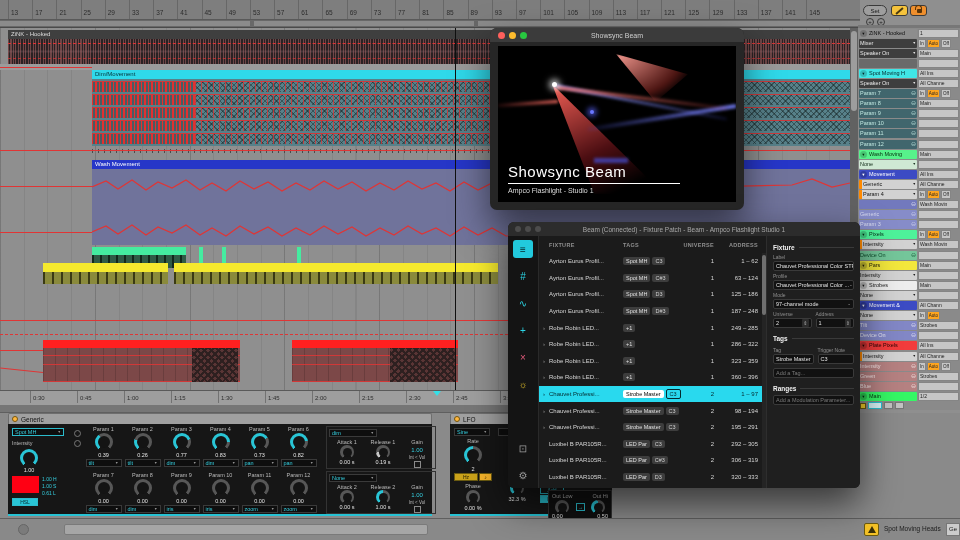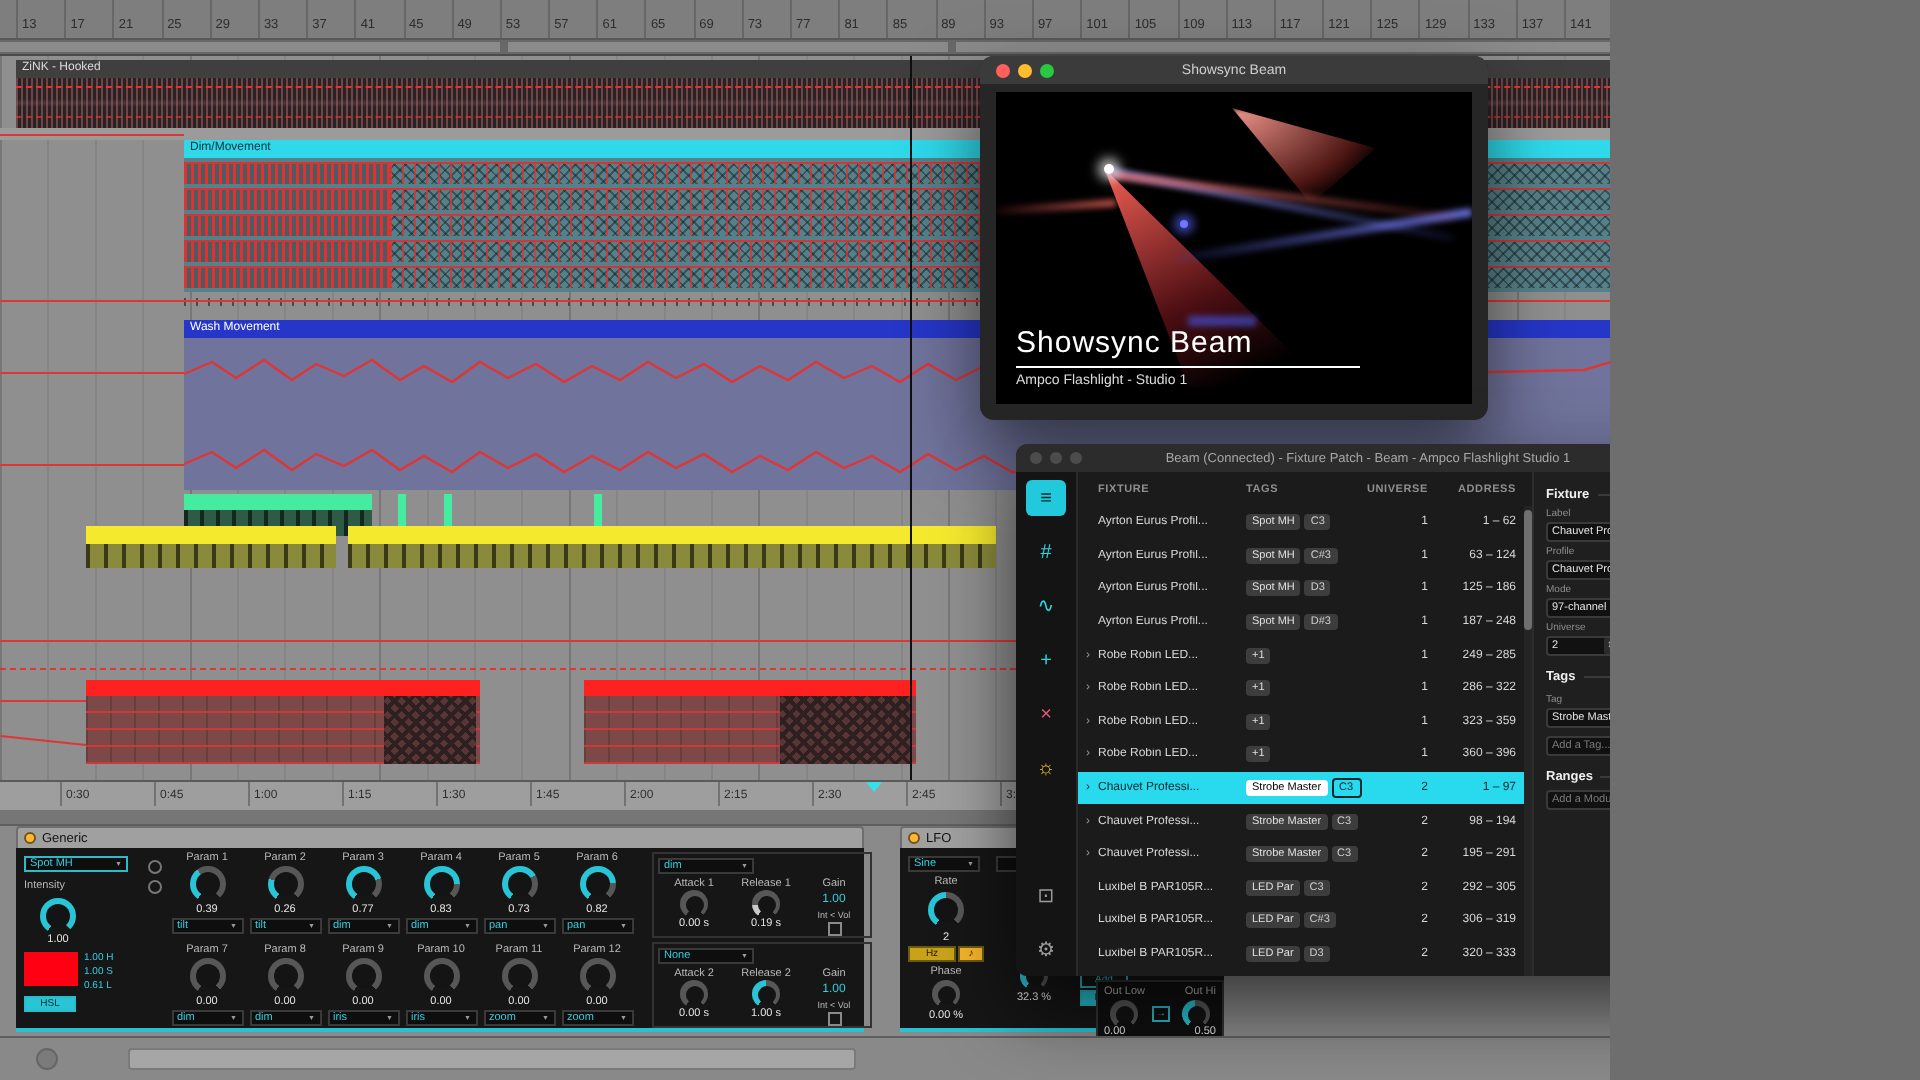--- a/index.html
+++ b/index.html
@@ -1,17 +1,17 @@
 <!DOCTYPE html>
 <html><head>
 <meta charset="utf-8">
 <style>
 *{box-sizing:border-box;margin:0;padding:0}
 body{margin:0;background:#6e6e6e;font-family:"Liberation Sans",sans-serif}
-#app{position:relative;width:805px;height:540px;overflow:hidden;background:#8f8f8f}
+#app{position:relative;width:960px;height:540px;overflow:hidden;background:#8f8f8f}
 
 .bar-ruler{position:absolute;left:0;top:0;width:860px;height:20px;background:#7e7e7e;border-bottom:1px solid #595959;display:flex;padding-left:8px;overflow:hidden}
 .bar-num{flex:0 0 24.2px;font-size:6.5px;color:#2d2d2d;padding-top:9px;border-left:1px solid rgba(60,60,60,.35);padding-left:2px}
 .scrub{position:absolute;left:0;top:20px;width:860px;height:8px;background:#686868;border-bottom:1px solid #4a4a4a}
 .scrub i{position:absolute;top:1px;height:5px;background:#8b8b8b}
 .tr-btn{position:absolute;font-size:6px;display:flex;align-items:center;justify-content:center;border-radius:3px;border:1px solid #3a3a3a;color:#1a1a1a;background:#9e9e9e}
 .pencil{background:#f5c33c}.pencil::after{content:"";width:9px;height:2px;background:#4a3a10;transform:rotate(-40deg)}
 .lockb{background:#ef8f2d}.lockb::after{content:"";width:5px;height:4px;background:#5a3408;border-radius:1px}.lockb::before{content:"";width:5px;height:4px;border:1.5px solid #5a3408;border-bottom:none;border-radius:4px 4px 0 0;margin-right:-5px;transform:translate(0,-3px)}
 .plusc{border-radius:50%;width:8px;height:8px;background:#8f8f8f}
 

